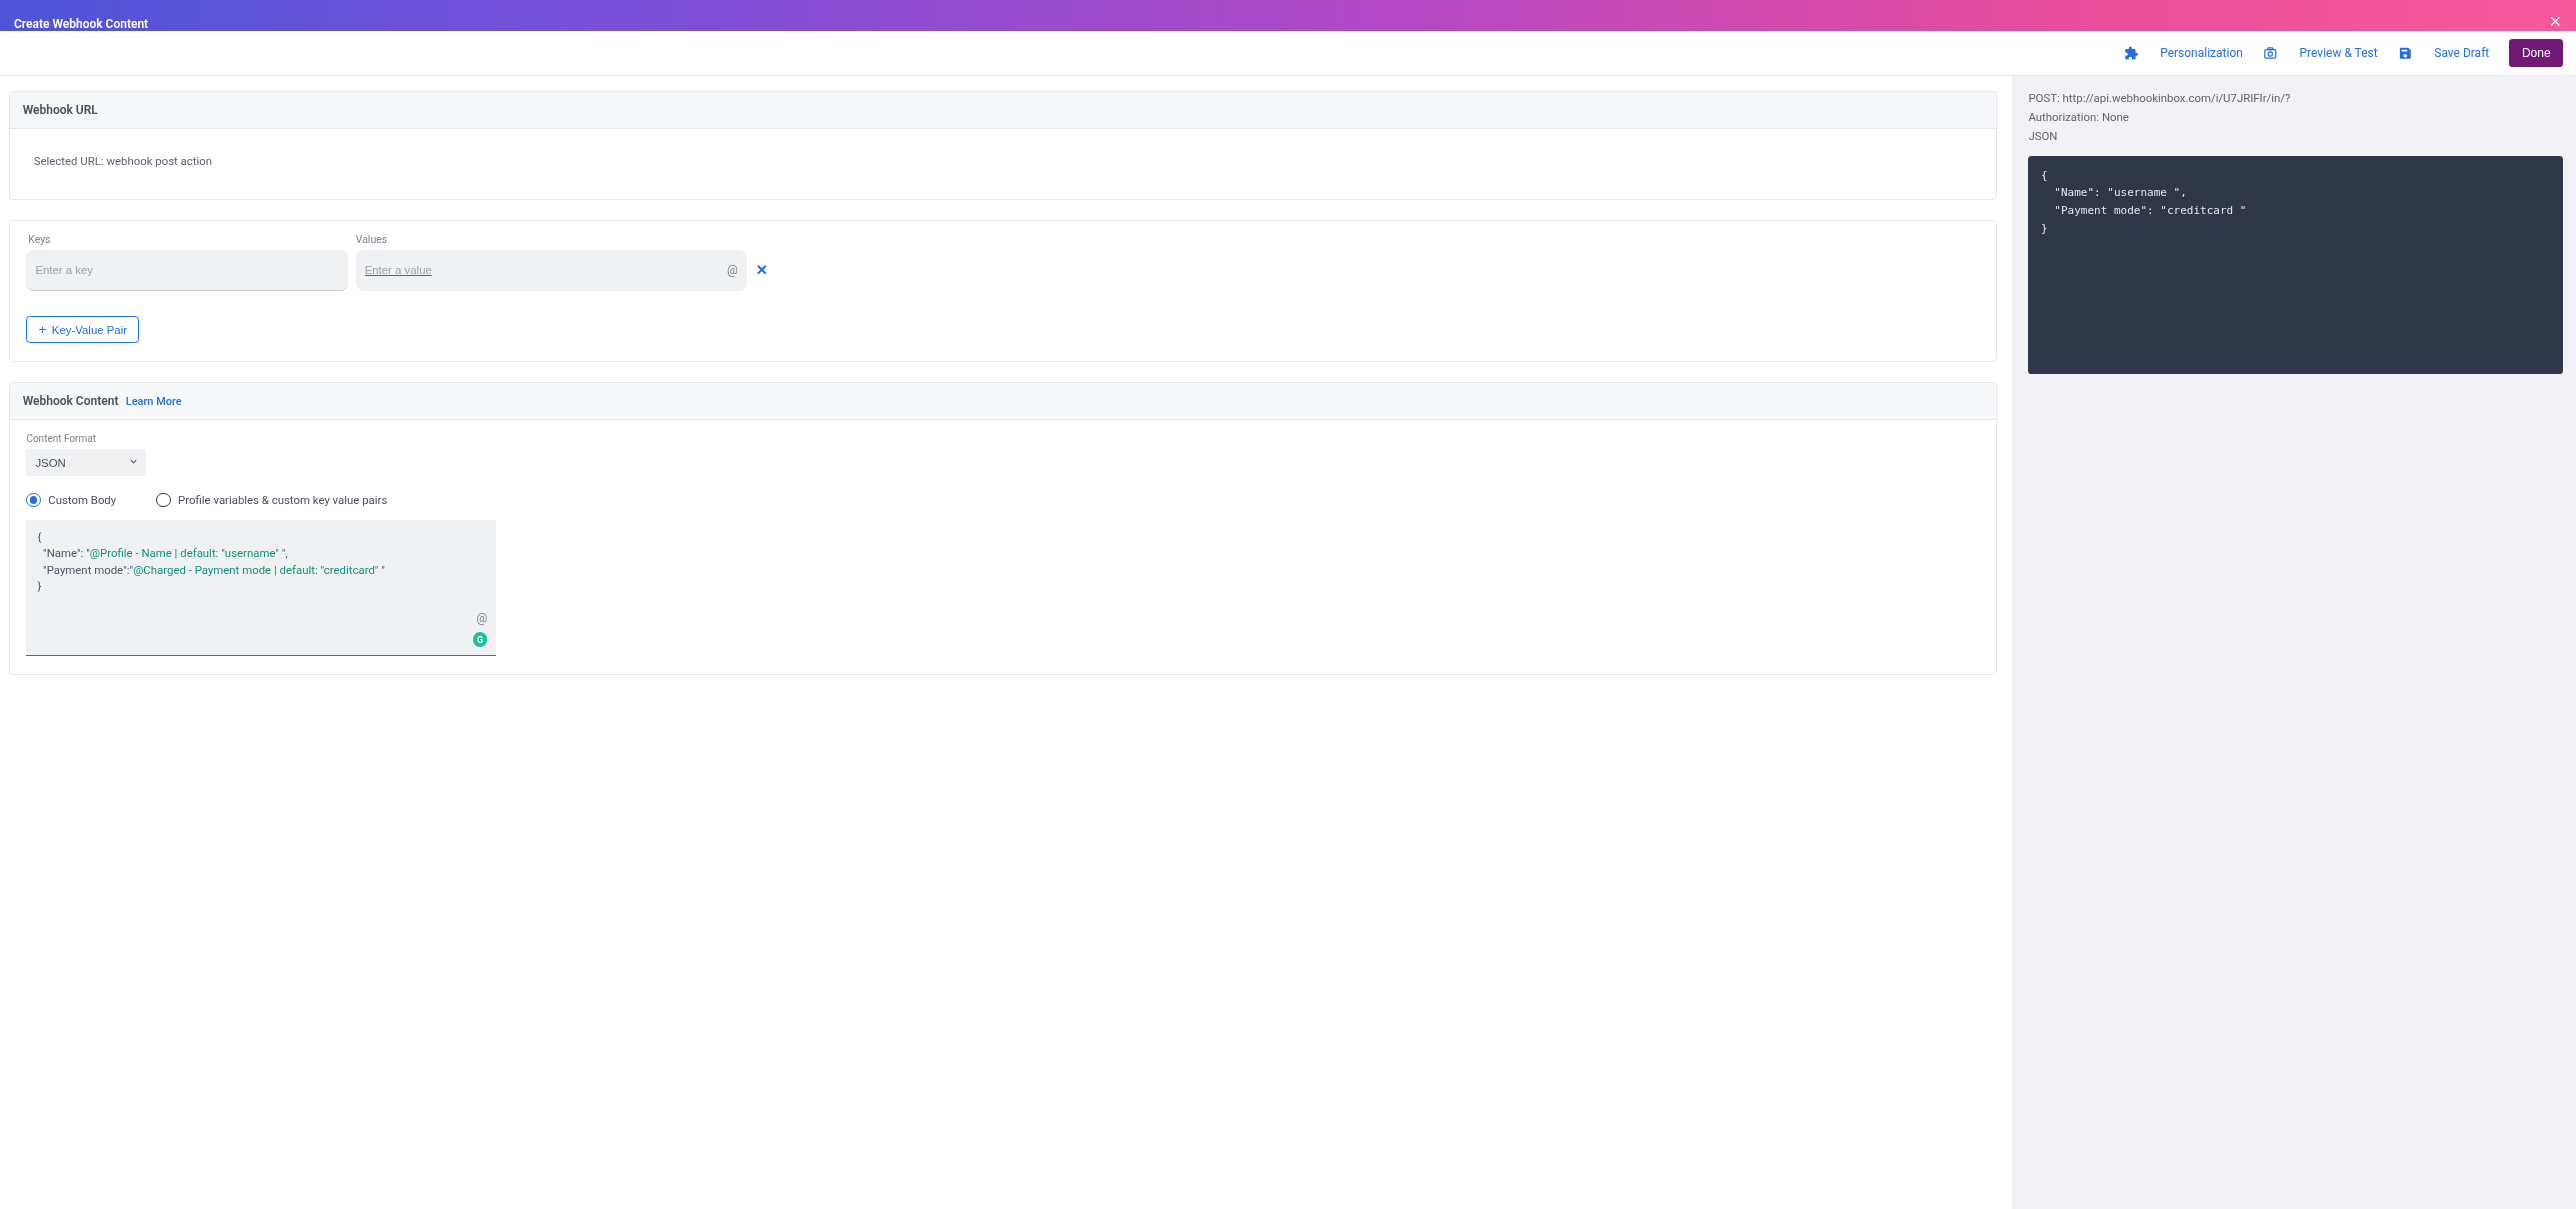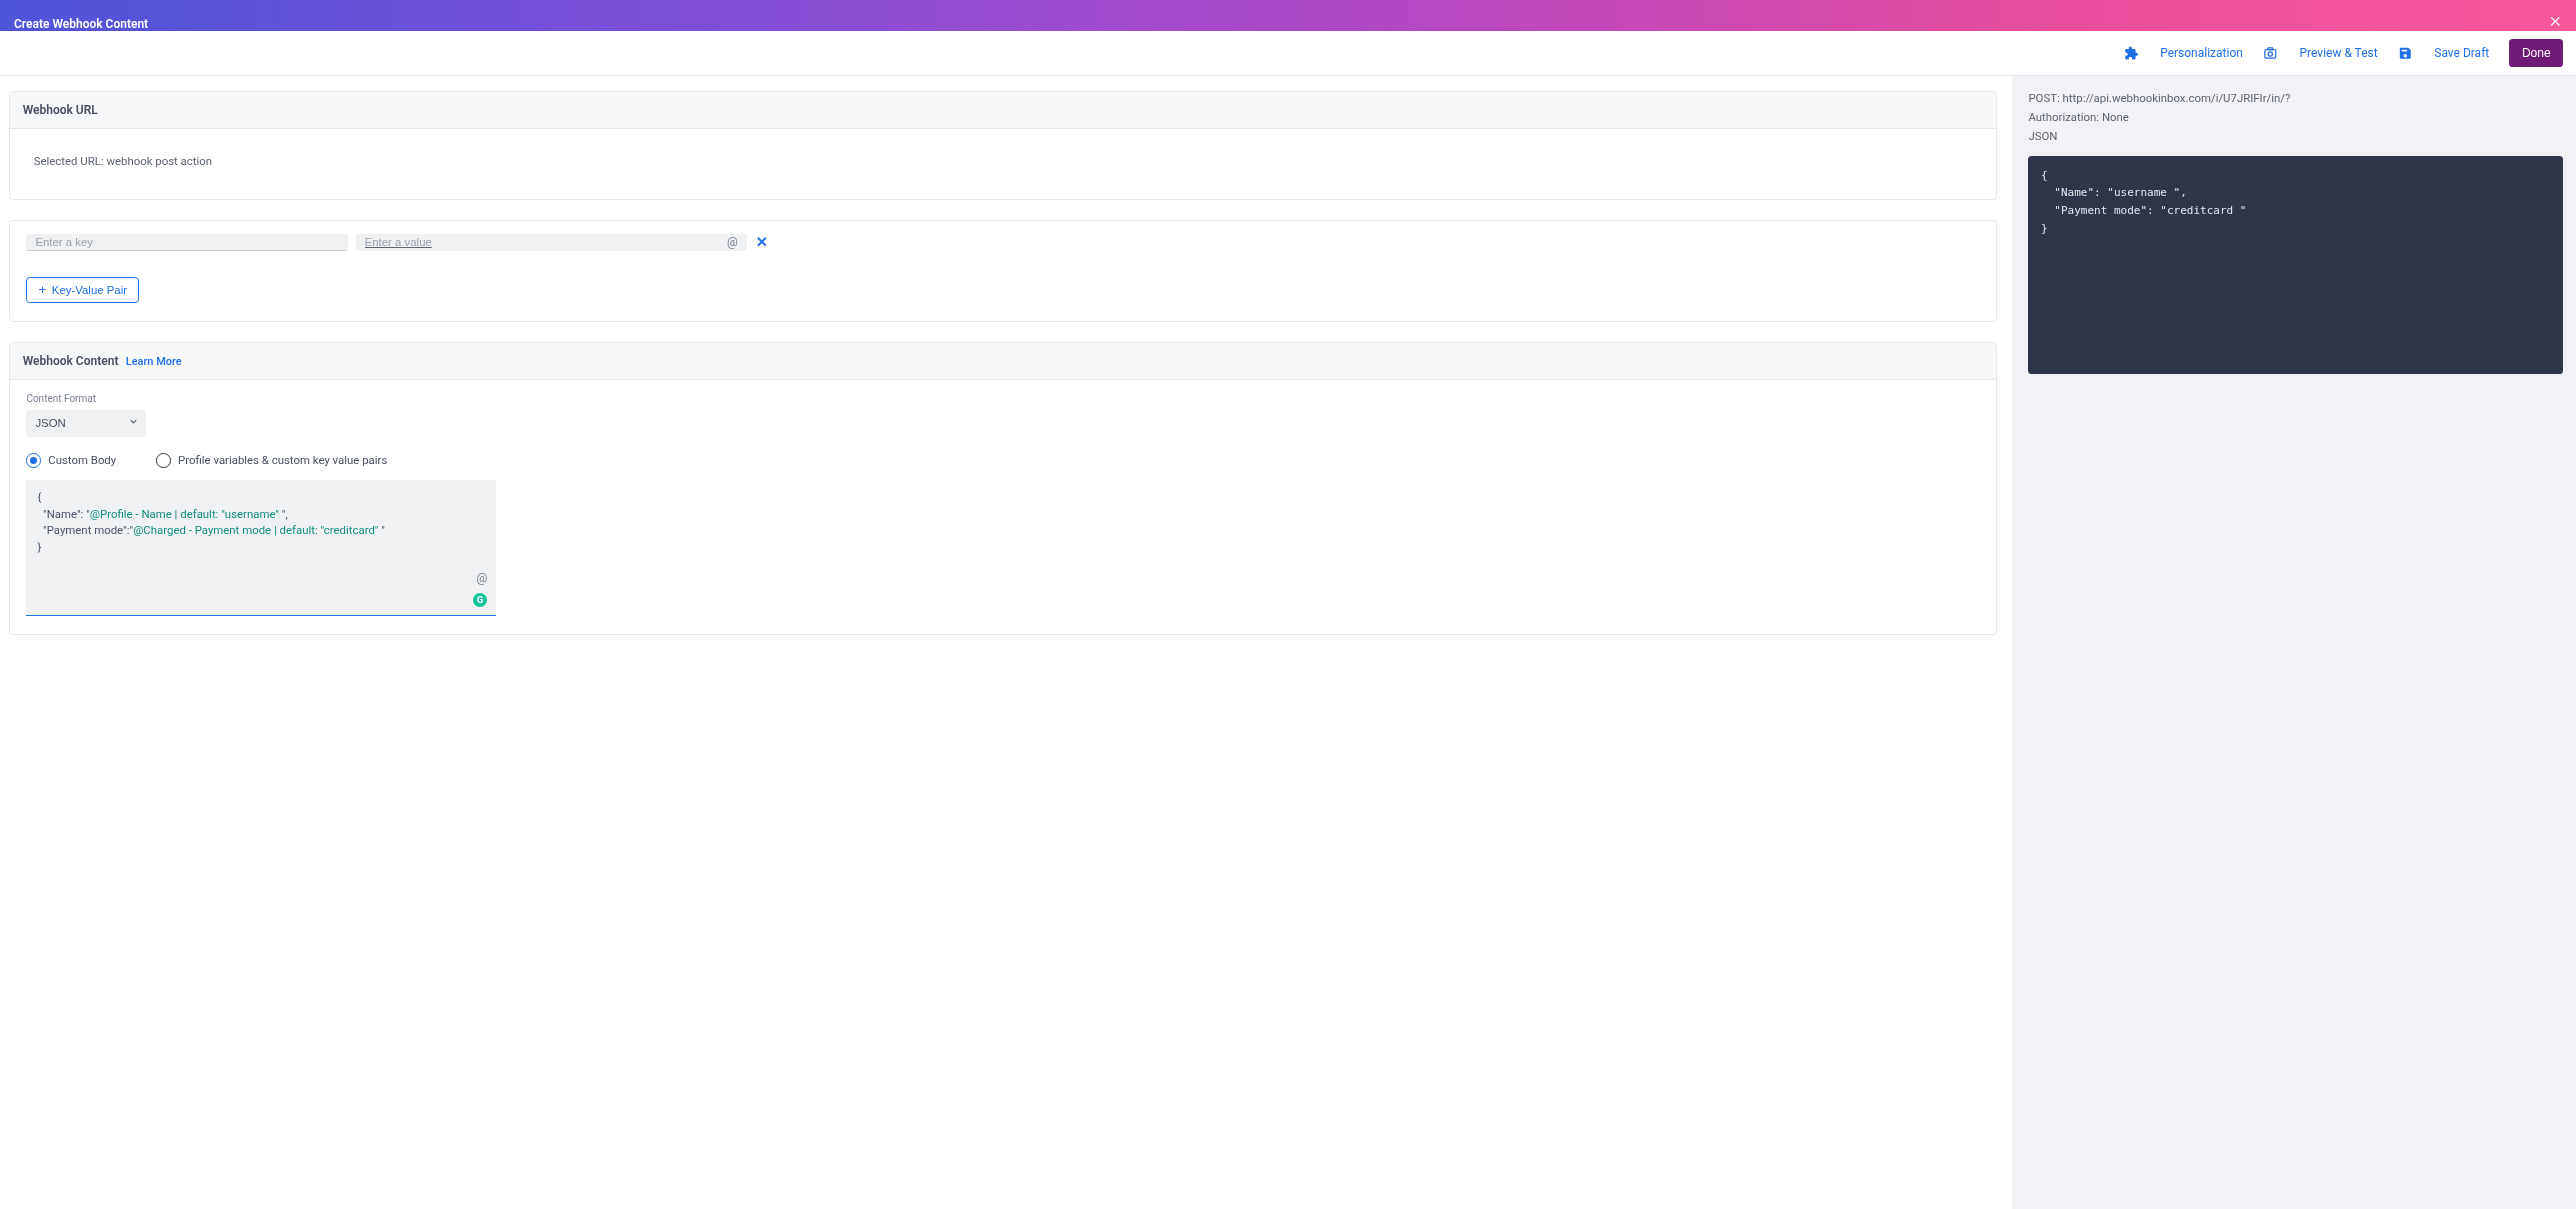--- a/index.html
+++ b/index.html
@@ -34,21 +34,21 @@
 .card-body { padding: 12.7px 16.4px 18px 16.4px; }
 
 .selected-url-row { padding: 12.7px 7.3px; font-size: 11.4px; color: #5d6470; }
 
 .kv-row-labels { display:flex; gap:7.3px; padding:0 0 3.6px 0;}
 .kv-row-labels .lbl { font-size:10.5px; color:#7a8190;}
 .kv-row-labels .lbl.keys-lbl { width: 322px; padding-left:1.8px;}
 .kv-row-labels .lbl.vals-lbl { flex: 0 0 auto;}
 
 .kv-row { display: flex; align-items: center; gap: 7.3px; margin-bottom: 25.5px;}
-.kv-input { height: 17px; border: none; background: #f0f1f3; border-radius: 3px; padding: 0 9px; font-size: 11.4px; color: #5d6470; outline: none;}
+.kv-input { height: 41px; border: none; background: #f0f1f3; border-radius: 8px; padding: 0 9px; font-size: 11.4px; color: #5d6470; outline: none;}
 .kv-input.key-in { width: 322px; border-bottom:0.9px solid #c8ccd3;}
 .val-wrap { position: relative; width: 391px;}
 .kv-input.val-in { width: 100%; padding-right: 25.5px; text-decoration: underline;}
 .at-glyph { position:absolute; right:9px; top:50%; transform:translateY(-50%); color:#7a8190; font-size:12px;}
 .kv-input::placeholder { color: #9aa0ac; }
 .remove-kv { color:#1f6fe5; font-size:14.6px; cursor:pointer; padding: 0 1.8px; font-weight:600;}
 
 .add-kv-btn { display:inline-flex; align-items:center; gap:5.5px; border:0.9px solid #1f6fe5; color:#1f6fe5; background:#fff; border-radius:3.6px; padding:5.5px 11px; font-size:11.4px; cursor:pointer;}
 .add-kv-btn .plus { font-size:13.6px; line-height:1;}
 
@@ -121,20 +121,24 @@
         <div class="selected-url-row">
           <span>Selected URL:</span>
           <span> </span>
           <span>webhook post action</span>
         </div>
       </div>
     </div>
 
     <div class="card">
       <div class="card-body">
+        <div class="kv-row-labels">
+          <span class="lbl keys-lbl">Keys</span>
+          <span class="lbl vals-lbl">Values</span>
+        </div>
         <div class="kv-row">
           <input class="kv-input key-in" placeholder="Enter a key" style="">
           <div class="val-wrap">
             <input class="kv-input val-in" placeholder="Enter a value" style="">
             <span class="at-glyph">@</span>
           </div>
           <span class="remove-kv">✕</span>
         </div>
         <button class="add-kv-btn">
           <span class="plus">+</span>

